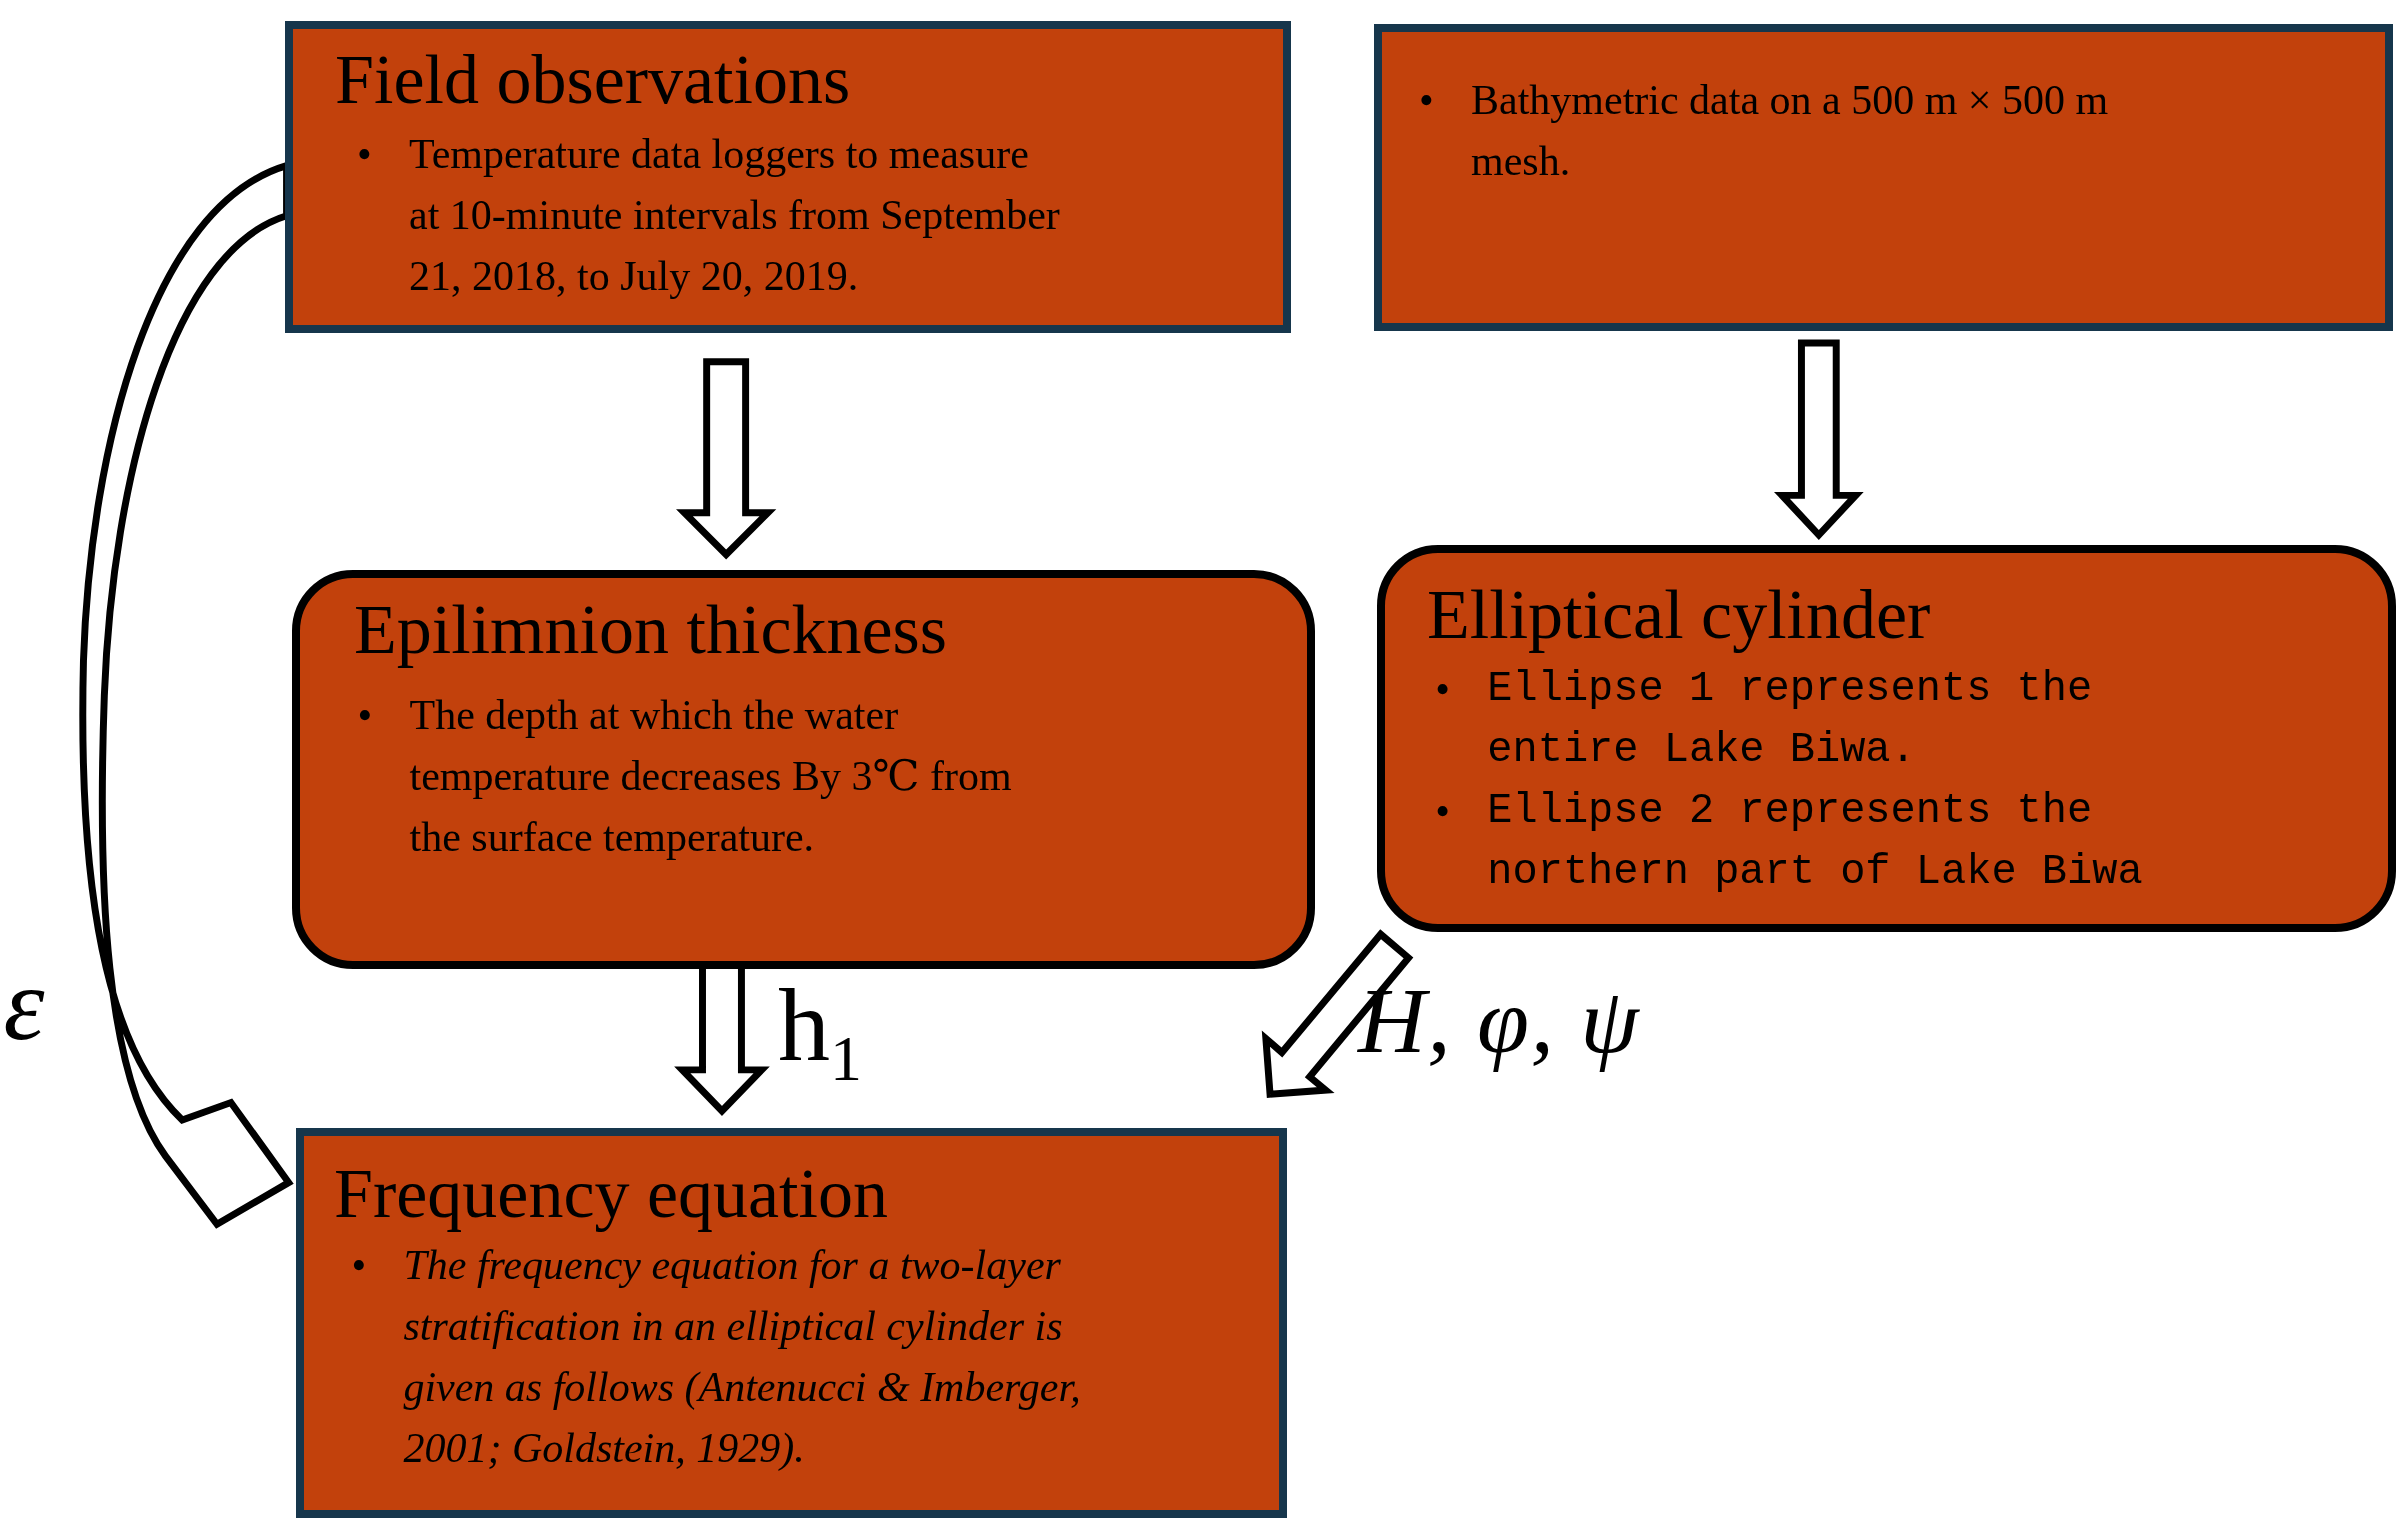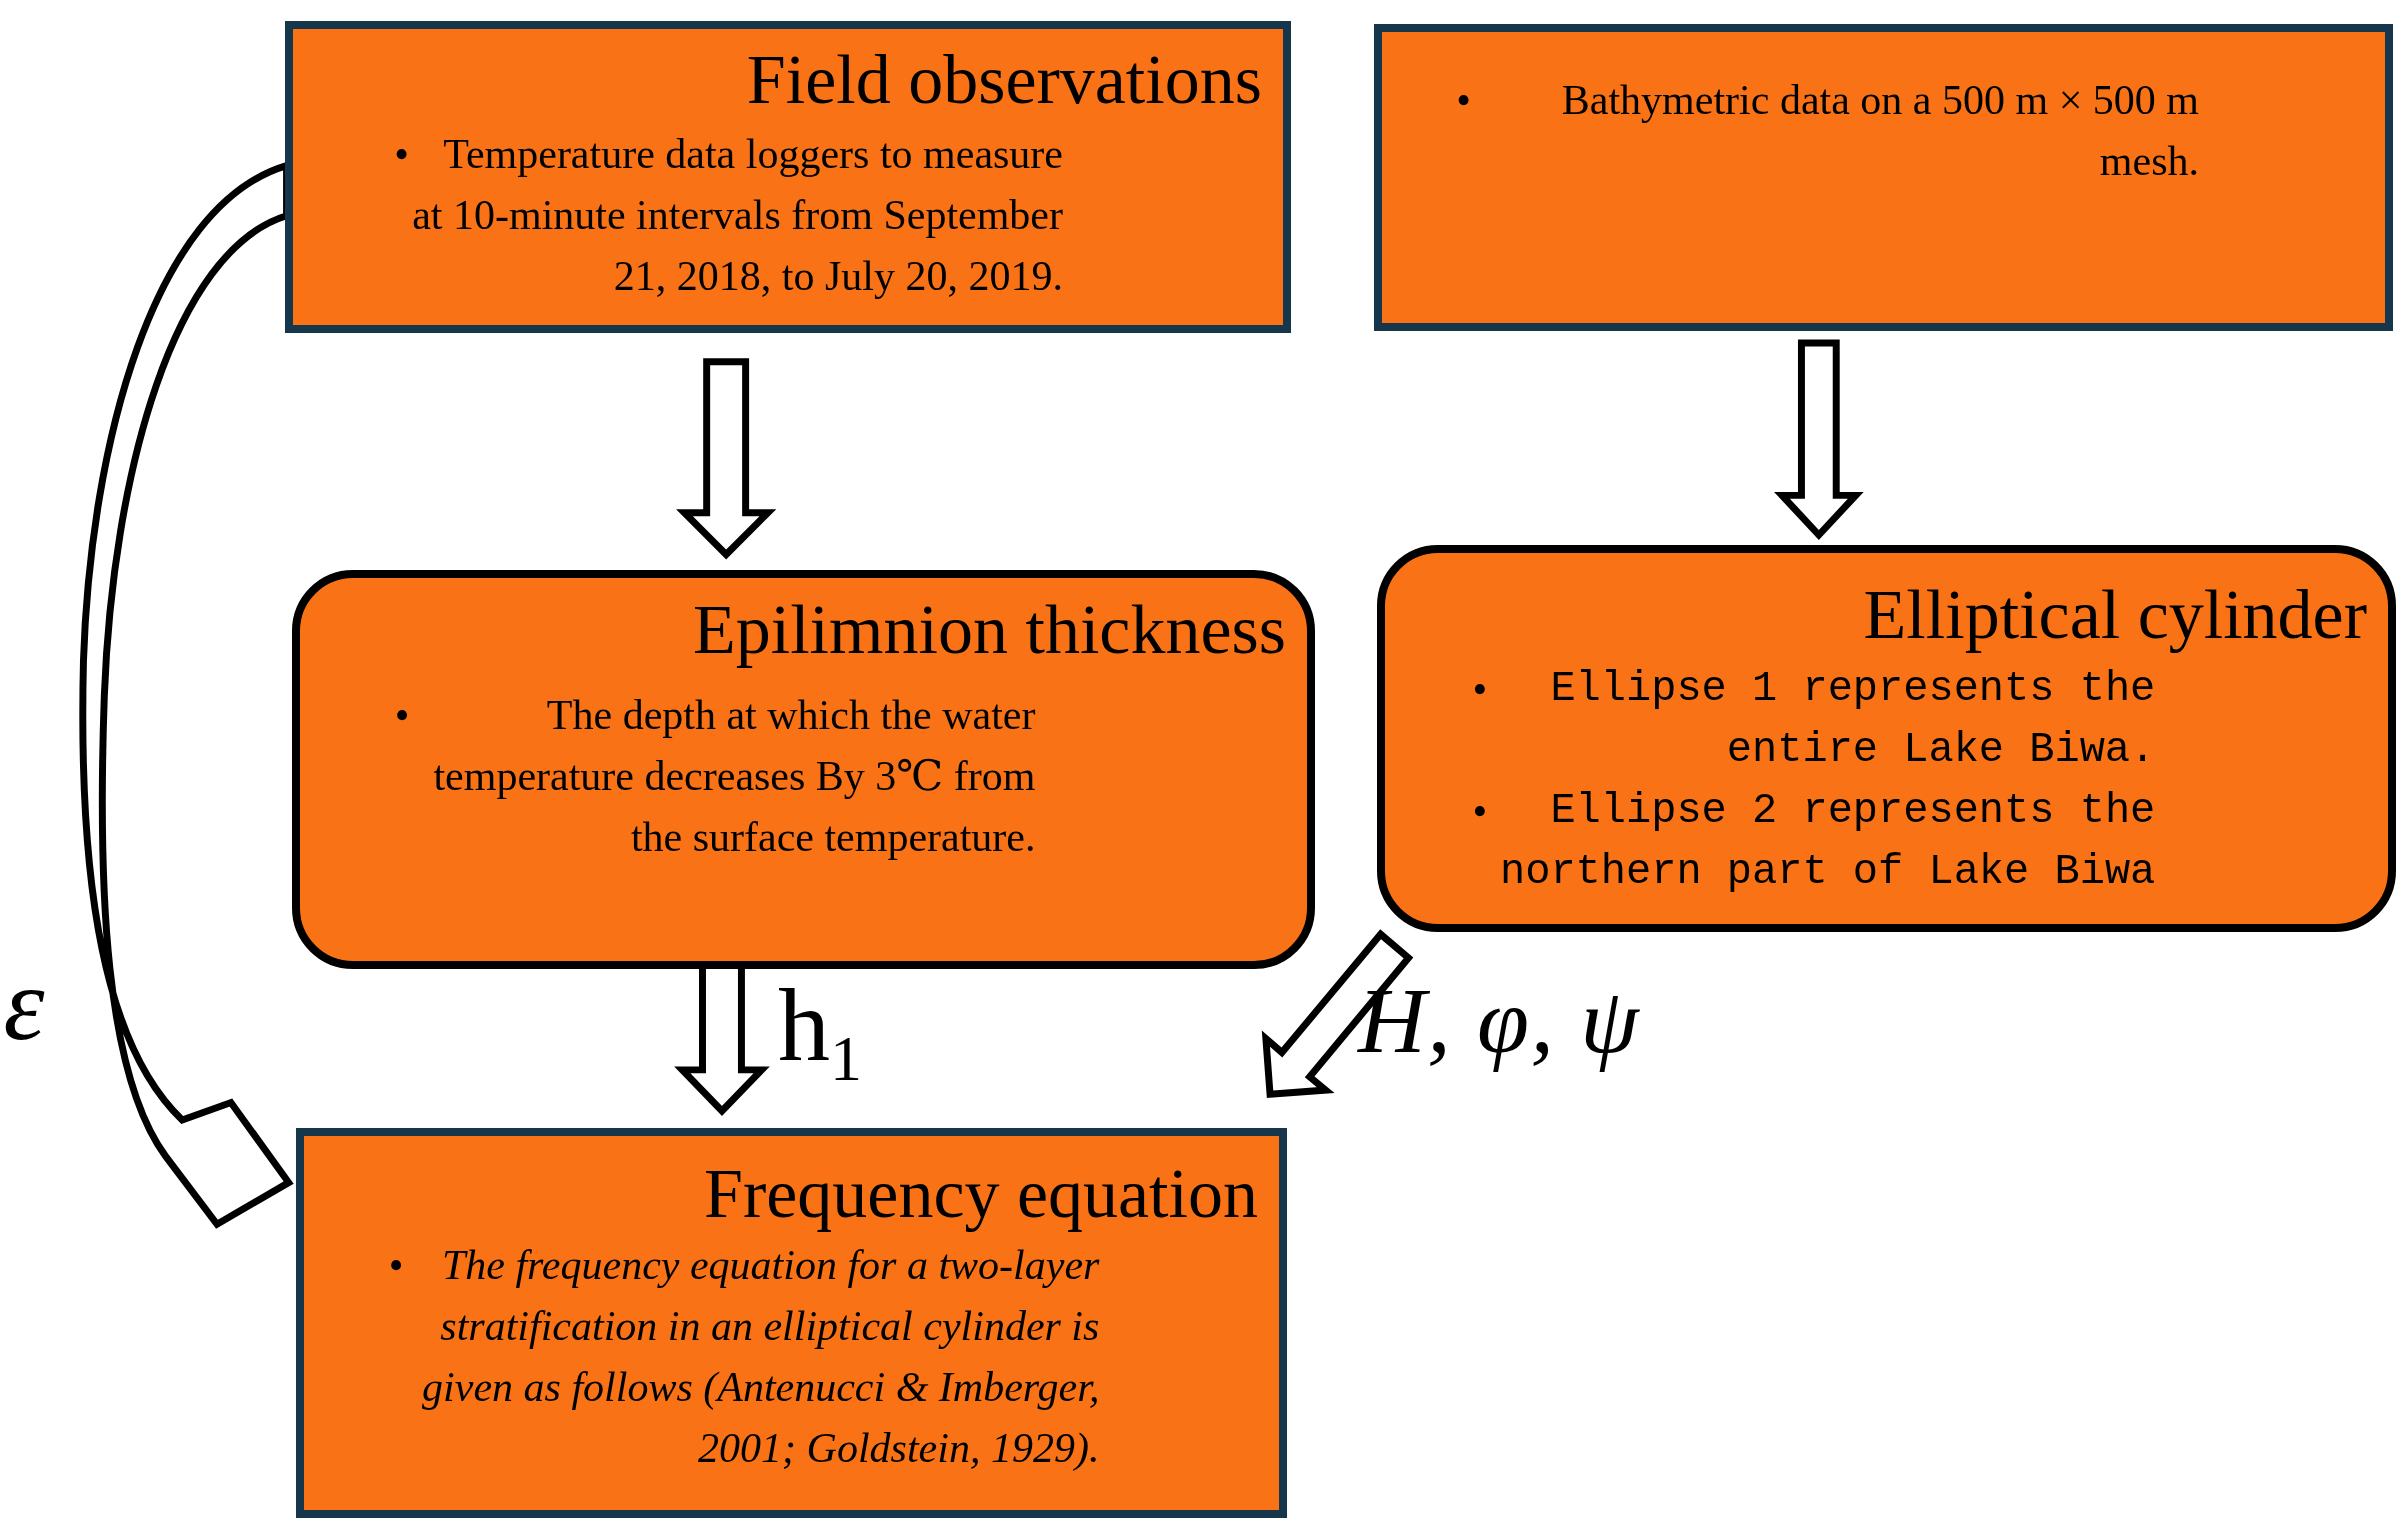--- a/index.html
+++ b/index.html
@@ -16,21 +16,21 @@
     width:2401px;height:1527px;
     background:var(--page_bg);
     font-family:"Liberation Serif","DejaVu Serif",serif;
     color:var(--text);
     overflow:hidden;
   }
   #arrow-layer{position:absolute;left:0;top:0;width:2401px;height:1527px;z-index:1;}
   .arrow{fill:var(--arrow_fill);stroke:var(--arrow_stroke);stroke-width:10;stroke-miterlimit:6;}
 
   .box{
-    position:absolute;box-sizing:border-box;background:#f97316;z-index:2;text-align:right;
+    position:absolute;box-sizing:border-box;background:#c2410c;z-index:2;
   }
   .box.rect{border:8.3px solid var(--rect_border);}
   .box.round{border:8.3px solid var(--round_border);border-radius:61px;}
   .box h2{
     margin:0;font-weight:400;
     font-size:70px;line-height:1.12;
     white-space:nowrap;
   }
   .bullet{display:flex;align-items:flex-start;}
   .marker{
@@ -43,21 +43,21 @@
 
   
   .b-field{left:285px;top:21px;width:1006px;height:312px;padding:12px 21px 0 42px;}
   .b-field h2{margin-bottom:4.2px;}
   .b-field .bullet{margin-left:22px;}
   .b-field .btext{max-width:654px;}
 
   .b-topo{left:1374px;top:24px;width:1019px;height:307px;padding:38px 21px 0 30px;}
   .b-topo h2{margin-bottom:18px;}
   .b-topo .bullet{margin-left:7px;}
-  .b-topo .btext{max-width:696px;margin-left:32px;}
+  .b-topo .btext{max-width:696px;}
 
   .b-epi{left:292px;top:570px;width:1023px;height:399px;padding:13.2px 21px 0 54px;}
   .b-epi h2{margin-bottom:15.3px;}
   .b-epi .bullet{margin-left:3.5px;}
   .b-epi .btext{max-width:626px;}
 
   .b-ell{left:1377px;top:545px;width:1019px;height:387px;padding:23px 21px 0 42px;}
   .b-ell h2{margin-bottom:4.2px;}
   .b-ell .bullet{margin-left:8.3px;}
   .b-ell .btext{max-width:668px;font-family:Liberation Mono, monospace;}

